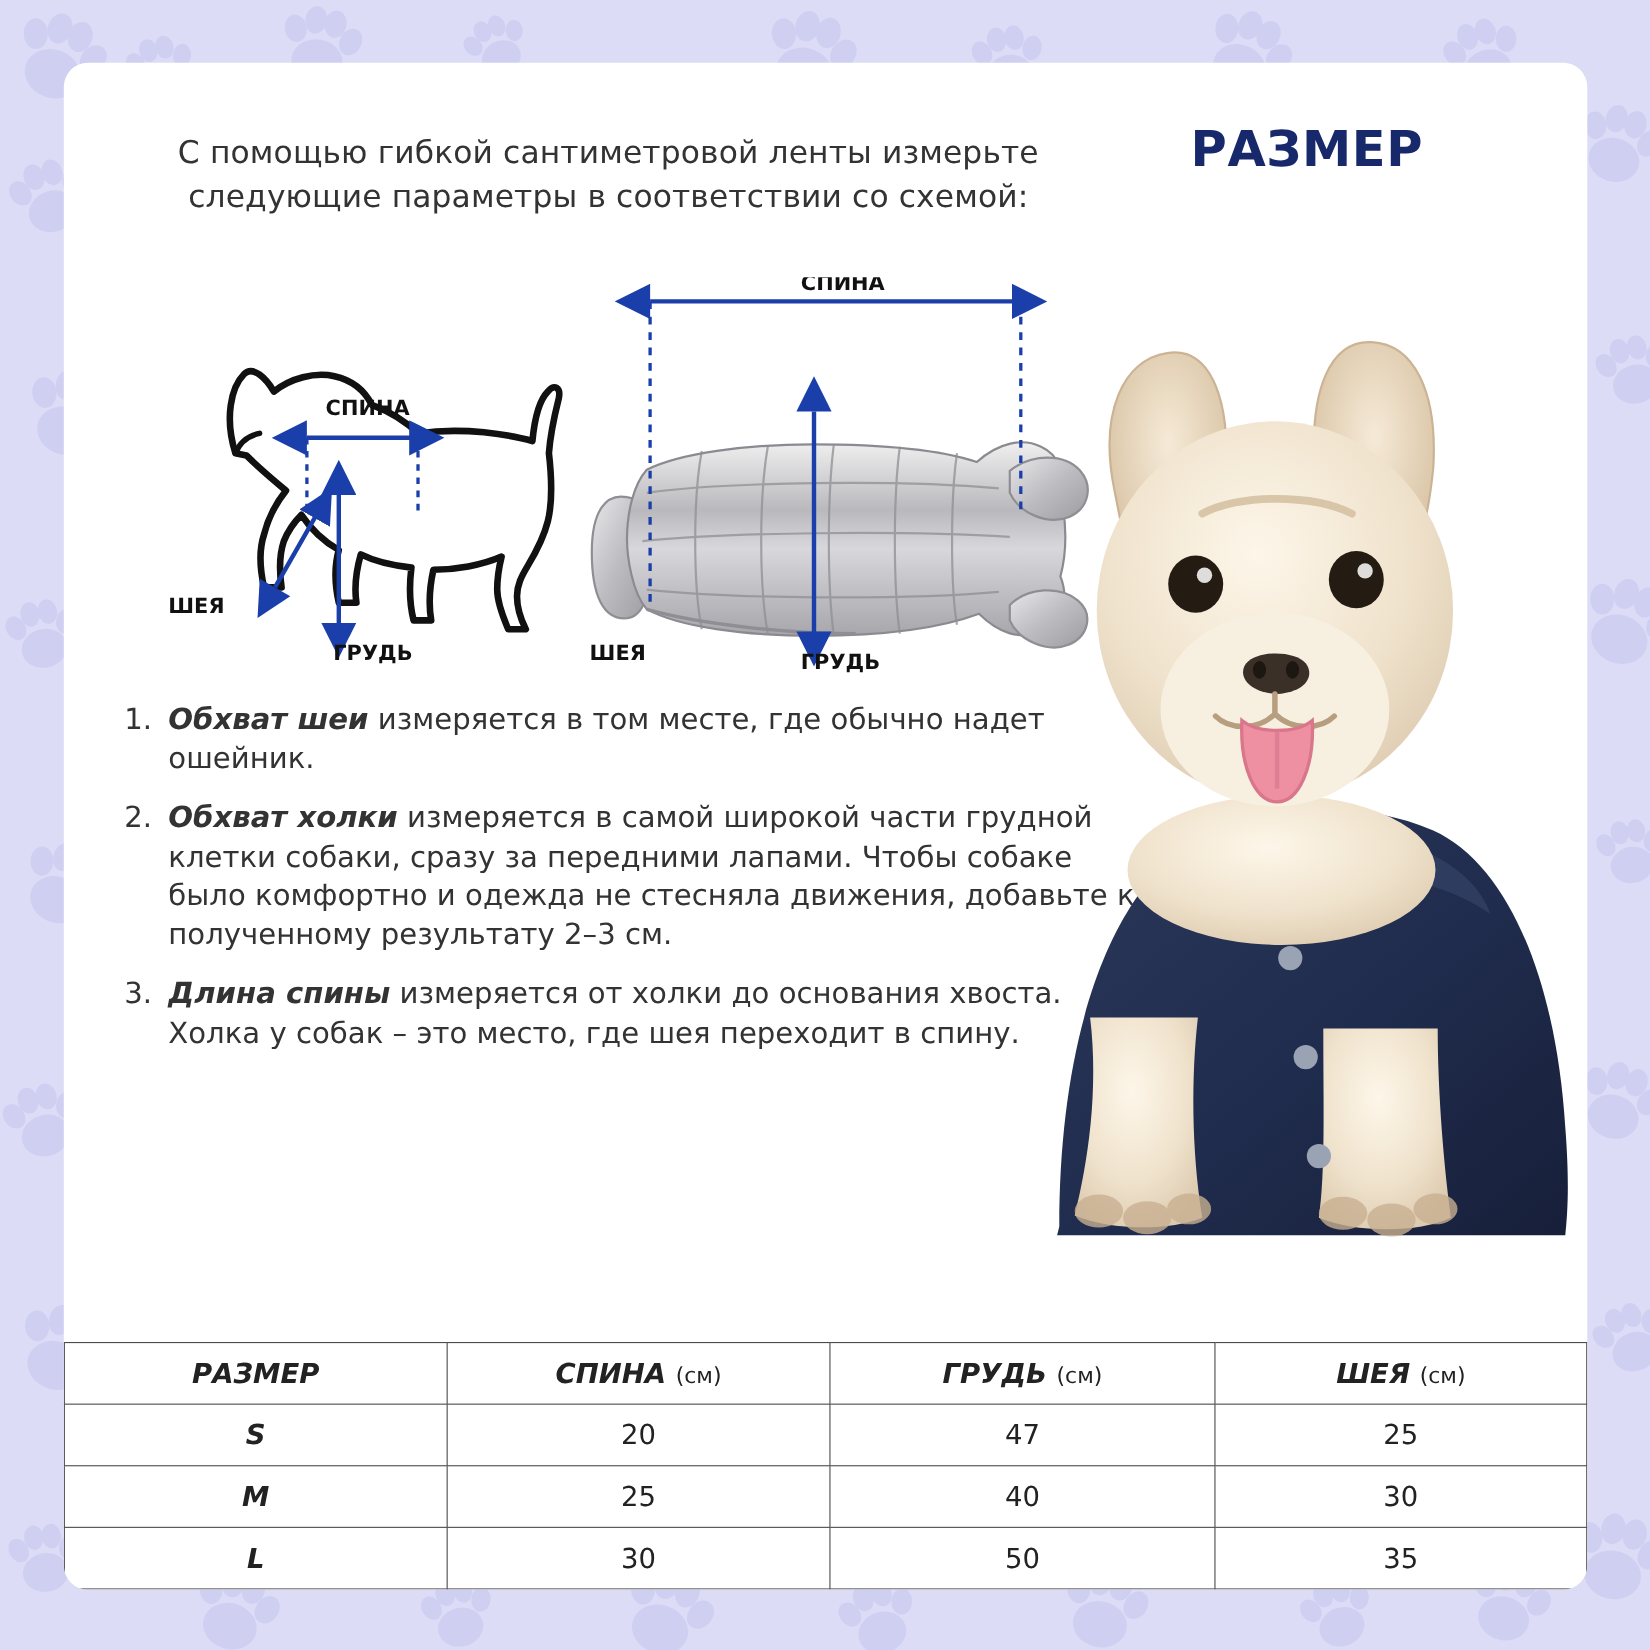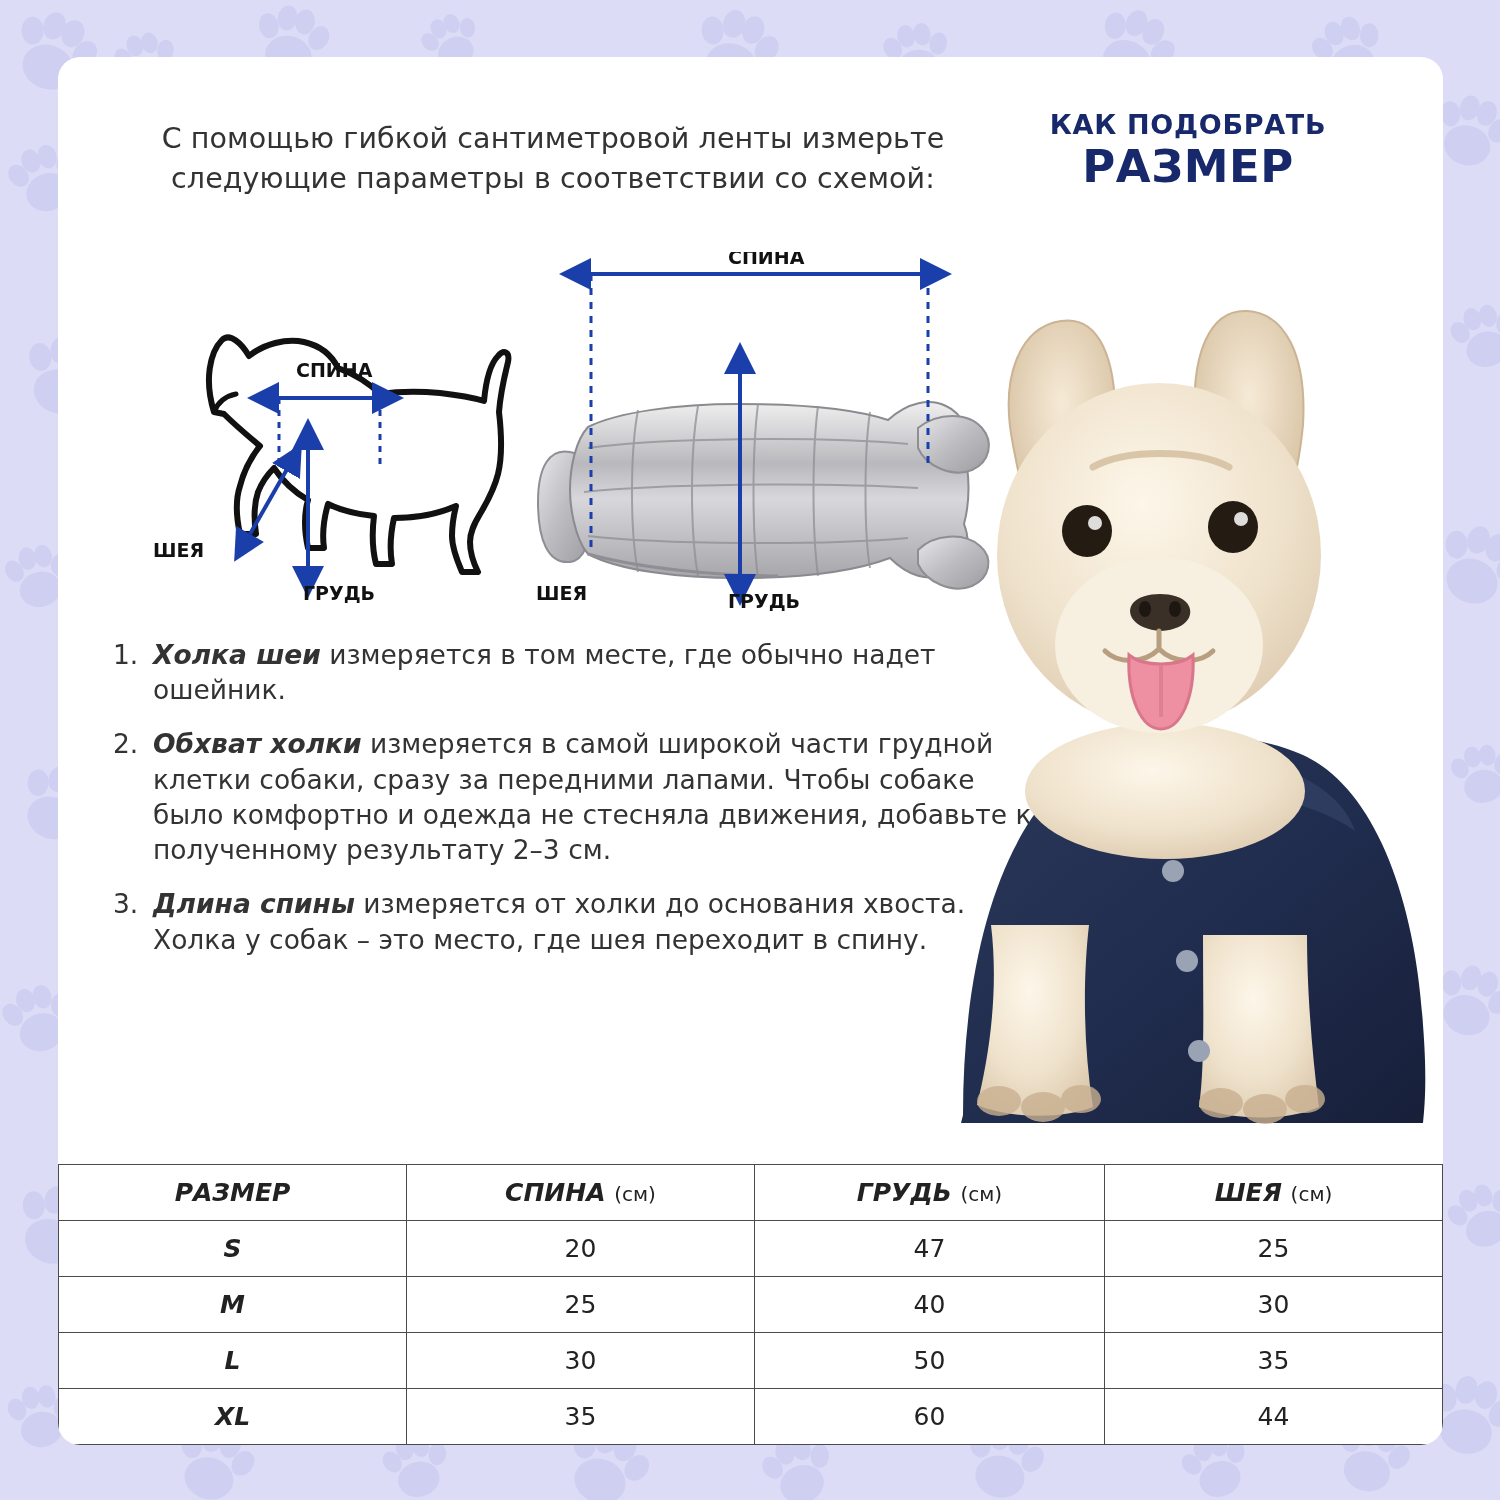--- a/index.html
+++ b/index.html
@@ -334,21 +334,20 @@
        <ellipse cx="75" cy="37" rx="11" ry="14" fill="#c6c6ee" transform="rotate(20 75 37)"></ellipse>
      </svg>
     </div>
   </div>
 
 <div class="card">
 
   <div class="intro">С помощью гибкой сантиметровой ленты измерьте следующие параметры в соответствии со схемой:</div>
 
   <div class="title-wrap">
-    <div class="title-small">КАК ПОДОБРАТЬ</div>
     <div class="title-big">РАЗМЕР</div>
   </div>
 
   <div class="diagrams">
     <svg width="950" height="360" viewBox="0 0 950 360">
       <defs>
         <marker id="arrL" markerWidth="10" markerHeight="10" refX="8" refY="4" orient="auto">
           <path d="M8,0 L0,4 L8,8 z" fill="#1b3faa"></path>
         </marker>
         <marker id="arrR" markerWidth="10" markerHeight="10" refX="2" refY="4" orient="auto">
@@ -453,21 +452,21 @@
         <text x="610" y="12">СПИНА</text>
         <text x="418" y="348">ШЕЯ</text>
         <text x="610" y="356">ГРУДЬ</text>
       </g>
     </svg>
   </div>
 
   <div class="list">
     <div class="li">
       <span class="num">1.</span>
-      <span><b>Холка шеи</b><span> измеряется в том месте, где обычно надет ошейник.</span></span>
+      <span><b>Обхват шеи</b><span> измеряется в том месте, где обычно надет ошейник.</span></span>
     </div>
     <div class="li">
       <span class="num">2.</span>
       <span><b>Обхват холки</b><span> измеряется в самой широкой части грудной клетки собаки, сразу за передними лапами. Чтобы собаке было комфортно и одежда не стесняла движения, добавьте к полученному результату 2–3 см.</span></span>
     </div>
     <div class="li">
       <span class="num">3.</span>
       <span><b>Длина спины</b><span> измеряется от холки до основания хвоста. Холка у собак – это место, где шея переходит в спину.</span></span>
     </div>
   </div>
@@ -574,21 +573,15 @@
         <td>25</td>
         <td>40</td>
         <td>30</td>
       </tr>
       <tr>
         <td class="size">L</td>
         <td>30</td>
         <td>50</td>
         <td>35</td>
       </tr>
-      <tr>
-        <td class="size">XL</td>
-        <td>35</td>
-        <td>60</td>
-        <td>44</td>
-      </tr>
     </tbody>
   </table>
 </div>
 
 </body></html>

